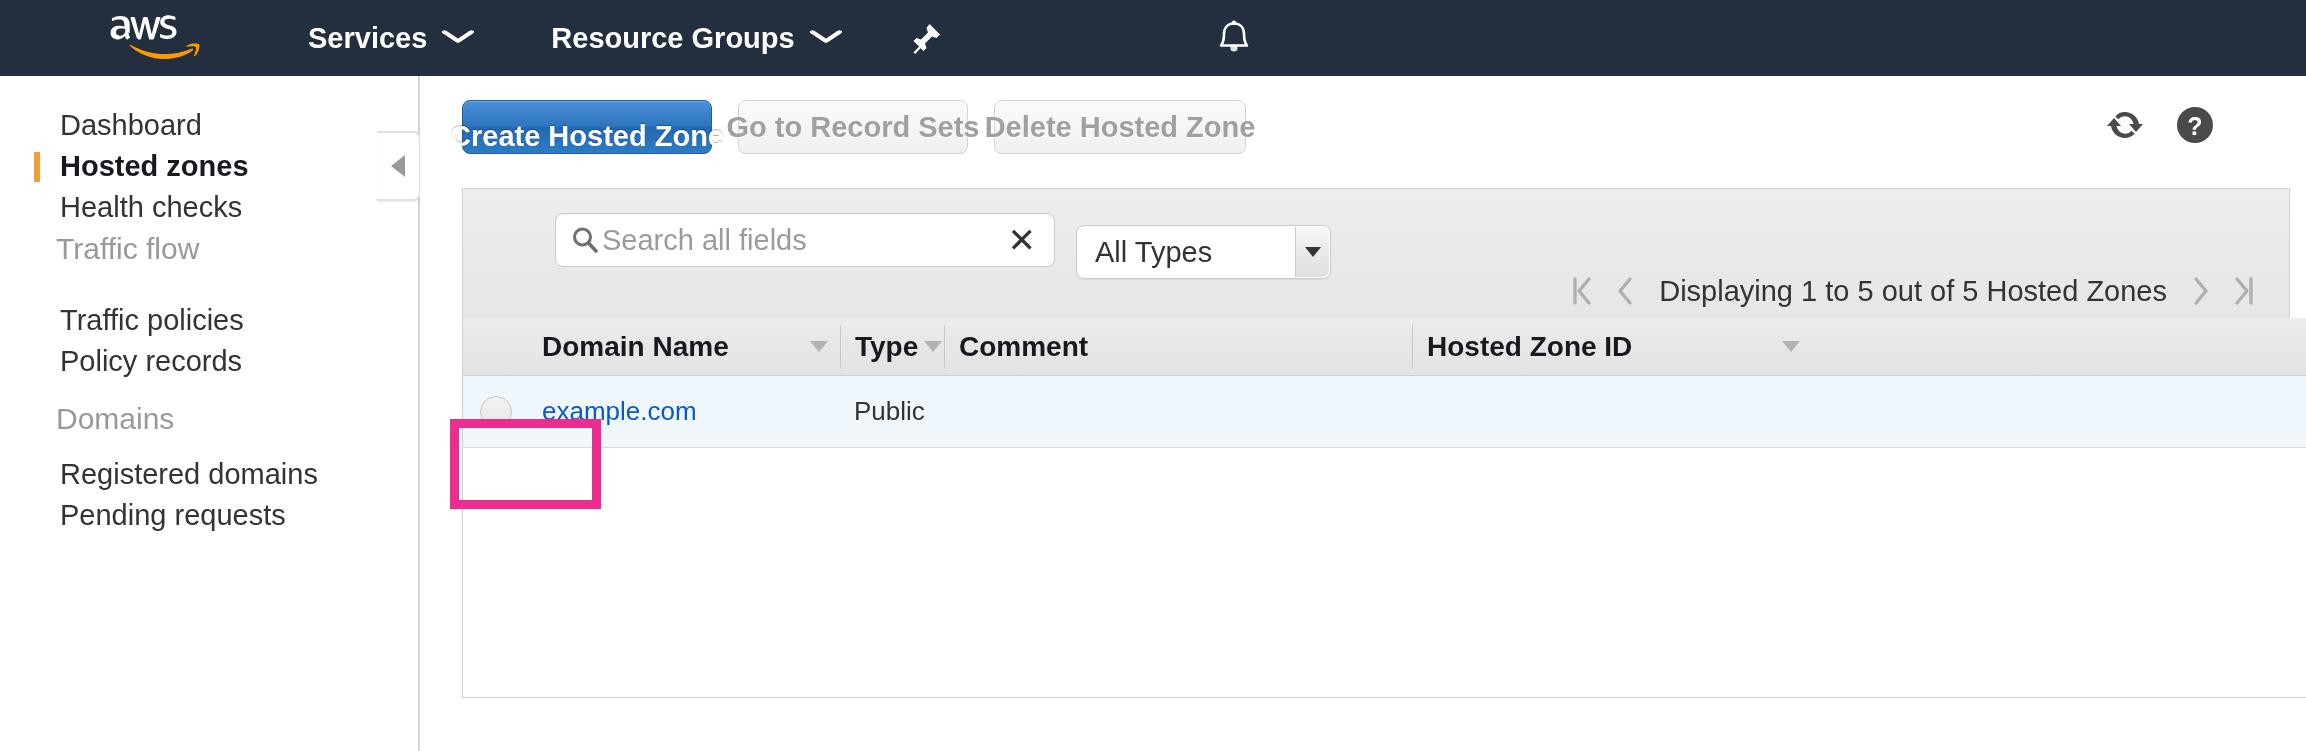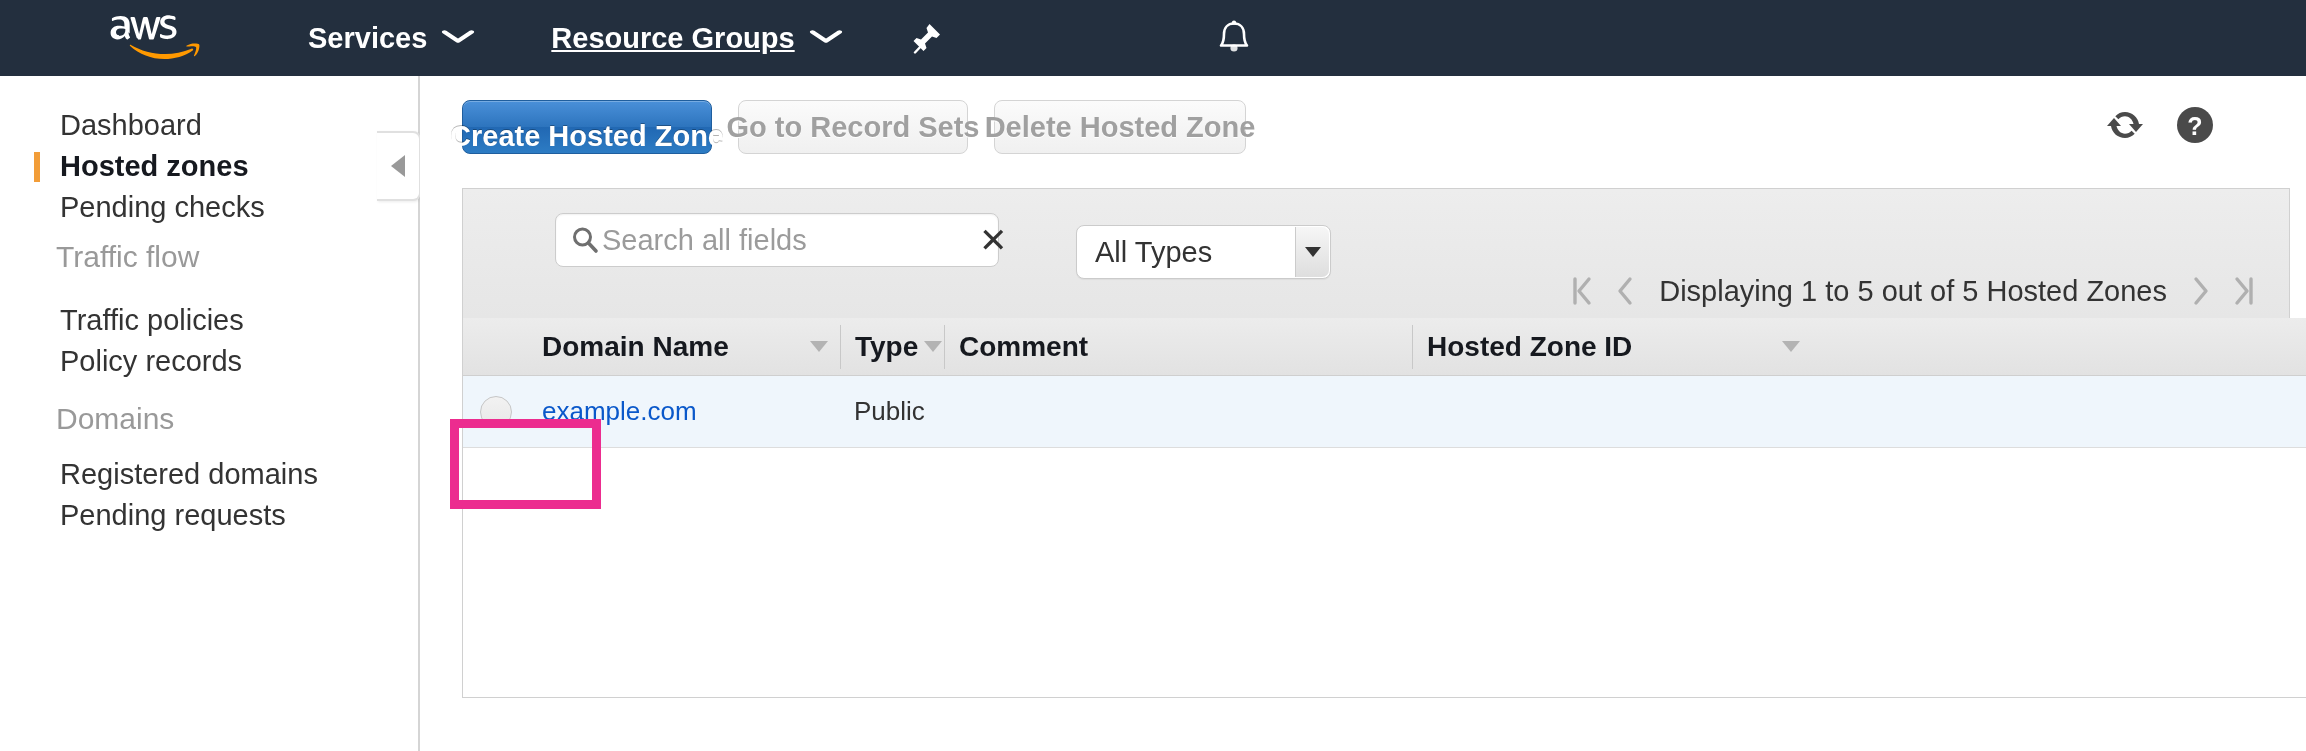--- a/index.html
+++ b/index.html
@@ -26,21 +26,21 @@
   .aws-logo svg { display: block; }
   .nav-item {
     display: flex; align-items: center;
     color: #ffffff;
     font-size: 29px;
     font-weight: bold;
     cursor: default;
     white-space: nowrap;
   }
   .nav-services { margin-left: 106px; }
-  .nav-resgroups { margin-left: 82px; text-decoration: underline; }
+  .nav-resgroups { margin-left: 82px; }
   .nav-caret {
     margin-left: 20px;
     font-size: 19px;
     font-weight: bold;
     color: #d5dbdb;
     transform: scaleX(1.5);
     display: inline-block;
   }
   .nav-pin { margin-left: 75px; display: flex; align-items: center; }
   .nav-bell { margin-left: 275px; display: flex; align-items: center; }
@@ -154,21 +154,21 @@
     position: absolute;
     left: 42px; top: 112px;
     width: 1828px; height: 130px;
     background: linear-gradient(to bottom, #ededed 0%, #e6e6e6 100%);
     border: 1px solid #d0d0d0;
     border-bottom: none;
   }
   .search-wrap {
     position: absolute;
     left: 92px; top: 24px;
-    width: 444px; height: 54px;
+    width: 500px; height: 54px;
     background: #ffffff;
     border: 1px solid #cccccc;
     border-radius: 8px;
     display: flex; align-items: center;
     box-shadow: inset 0 1px 2px rgba(0,0,0,0.06);
   }
   .search-icon { margin-left: 14px; display: flex; align-items: center; }
   .search-input {
     flex: 1;
     border: none; outline: none;
@@ -386,24 +386,24 @@
 
   <div class="side-link" style="top:33px;">
     <span>Dashboard</span>
   </div>
 
   <div class="side-link active" style="top:74px;">
     <span>Hosted zones</span>
   </div>
 
   <div class="side-link" style="top:115px;">
-    <span>Pending checks</span>
-  </div>
-
-  <div class="side-section" style="top:164px;">
+    <span>Health checks</span>
+  </div>
+
+  <div class="side-section" style="top:156px;">
     <span>Traffic flow</span>
   </div>
 
   <div class="side-link" style="top:228px;">
     <span>Traffic policies</span>
   </div>
 
   <div class="side-link" style="top:269px;">
     <span>Policy records</span>
   </div>

